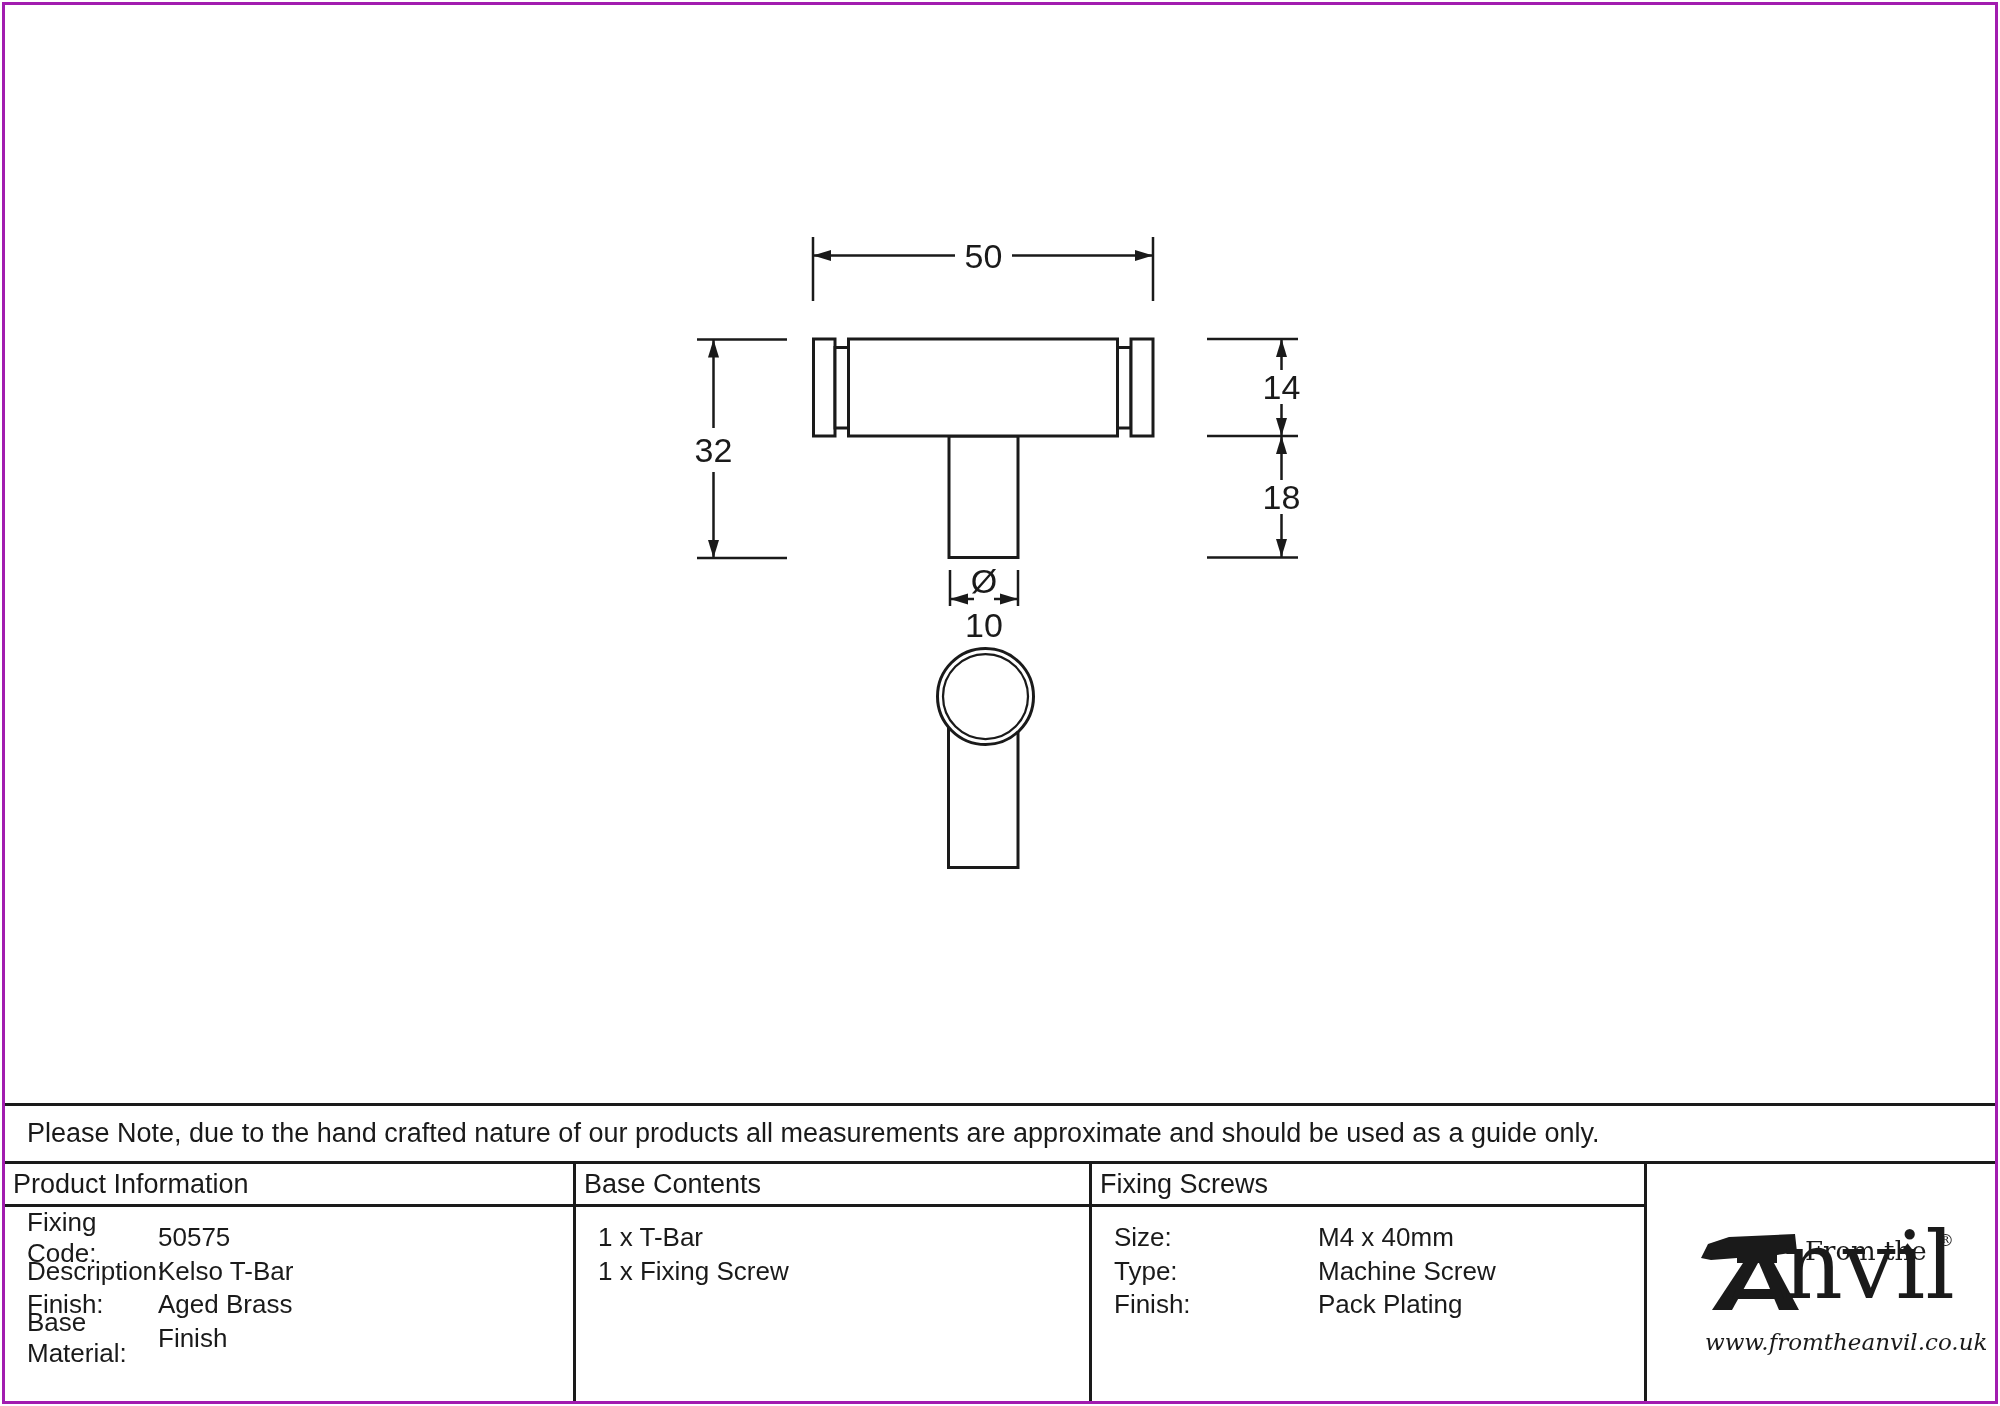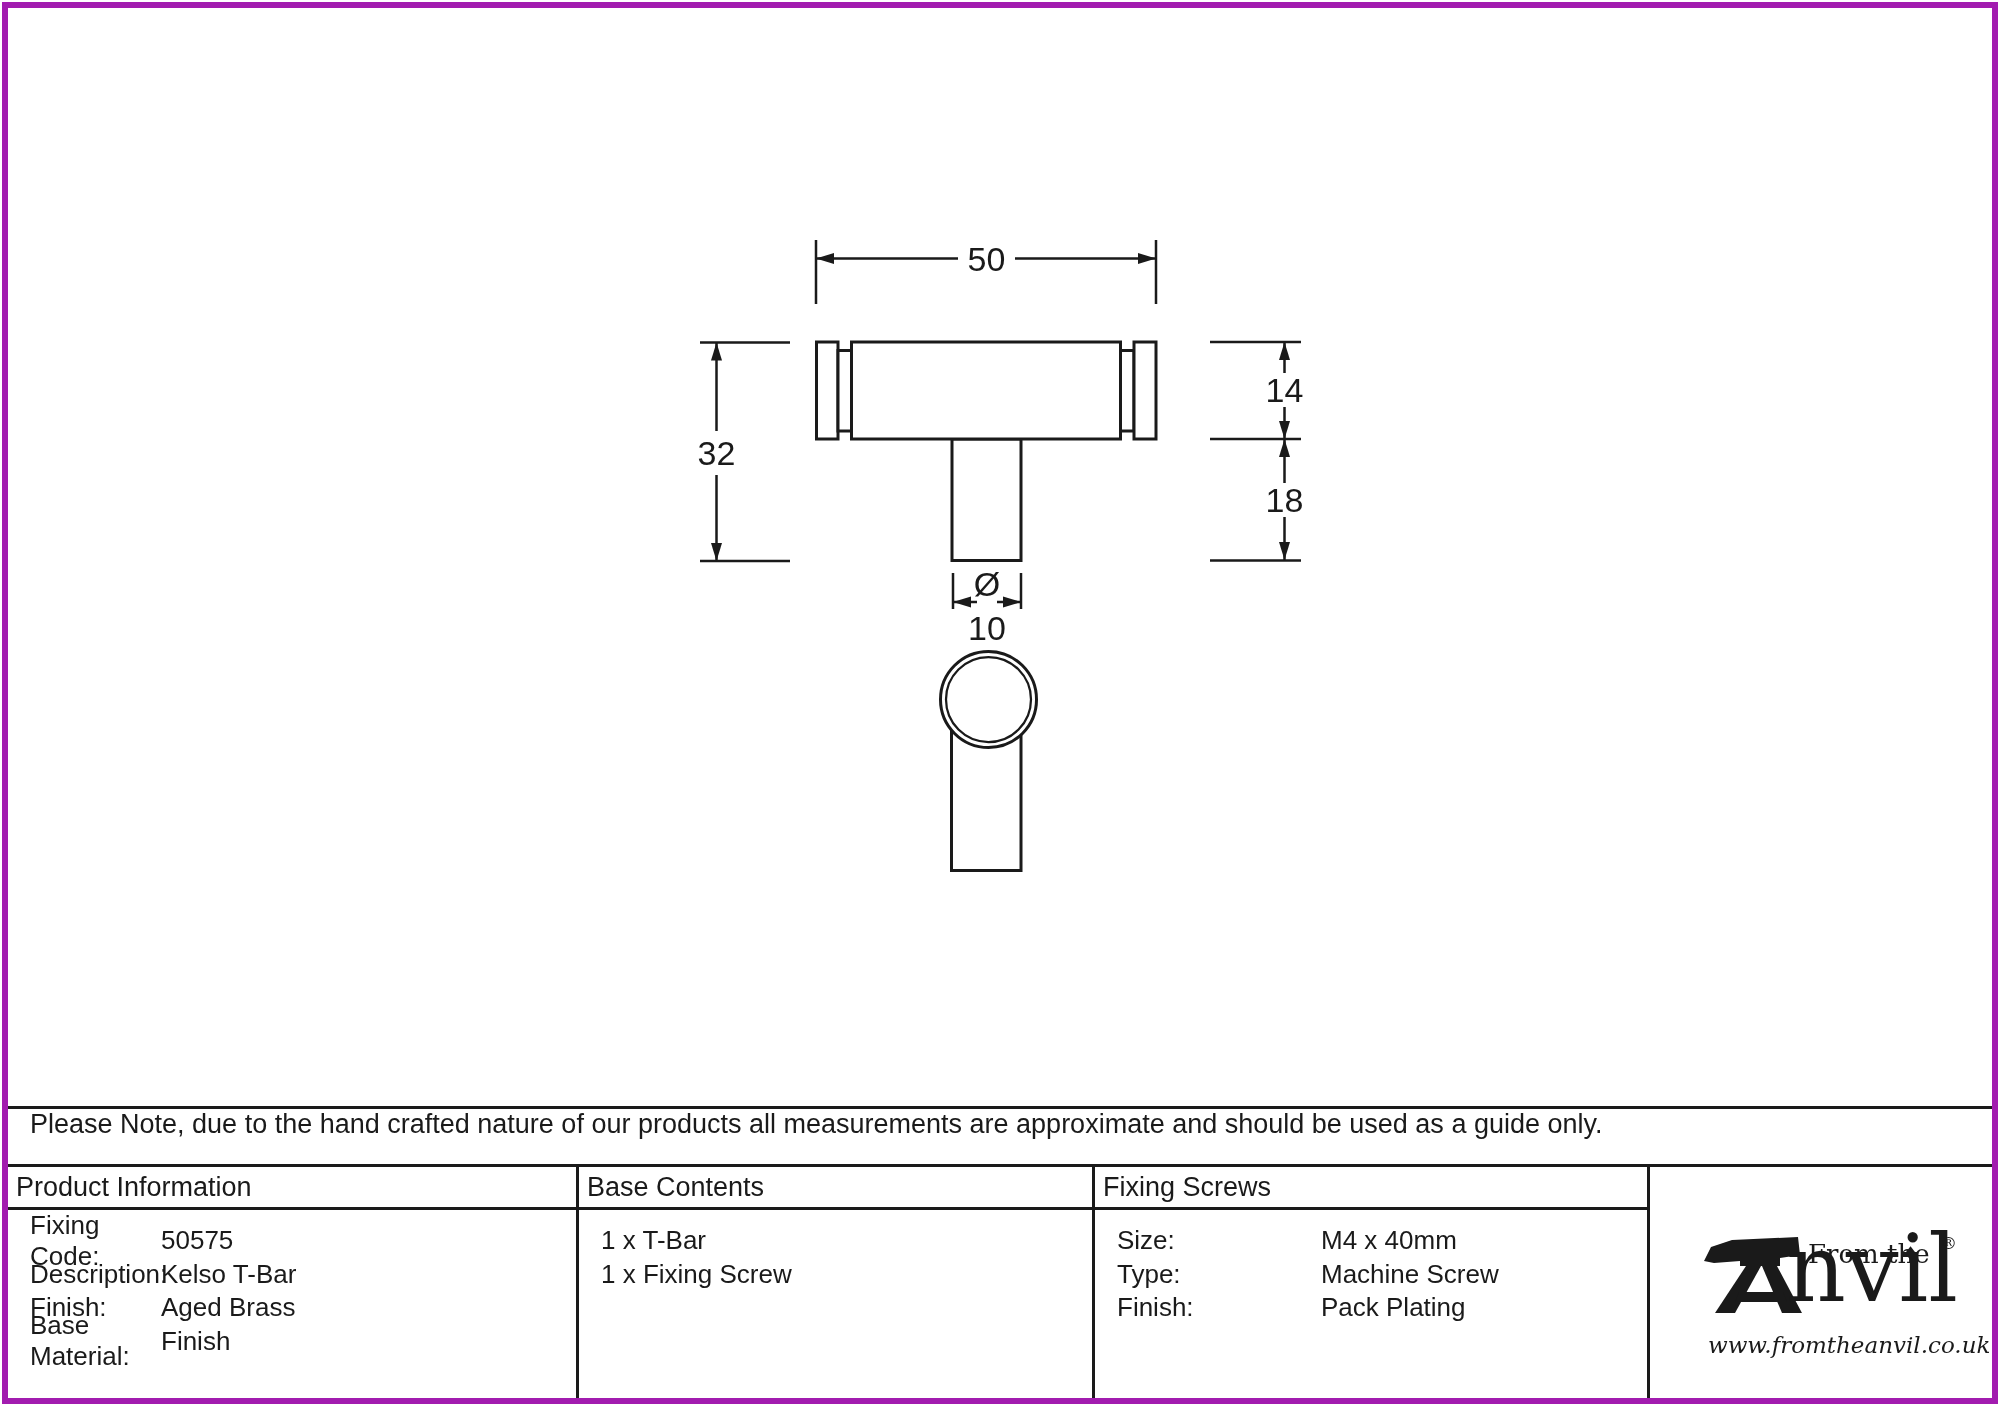--- a/index.html
+++ b/index.html
@@ -1,22 +1,22 @@
 <!DOCTYPE html>
 <html><head>
 <meta charset="utf-8">
 <style>
   html,body{margin:0;padding:0;background:#ffffff;}
   .page{position:relative;width:2000px;height:1406px;background:#ffffff;
         font-family:"Liberation Sans",sans-serif;color:#1a1a1a;overflow:hidden;}
-  .frame{position:absolute;inset:2px;border:6px solid #a21caf;}
+  .frame{position:absolute;inset:2px;border:3px solid #a21caf;}
   .drawing-svg{position:absolute;left:0;top:0;}
 
   .note-row{position:absolute;left:0;right:0;top:1098px;height:58px;
-            border-top:3px solid #1a1a1a;display:flex;
+            border-top:3px solid #1a1a1a;display:flex;align-items:center;
             padding-left:22px;font-size:27px;box-sizing:border-box;}
 
   .spec-table{position:absolute;left:0;right:0;top:1156px;bottom:0;
               border-top:3px solid #1a1a1a;display:grid;
               grid-template-columns:568px 516px 555px auto;
               grid-template-rows:43px auto;box-sizing:border-box;}
   .th{display:flex;align-items:center;padding-left:8px;font-size:27px;
       border-bottom:3px solid #1a1a1a;box-sizing:border-box;}
   .cell-l{border-left:3px solid #1a1a1a;box-sizing:border-box;}
   .tbody{padding:14px 0 0 22px;font-size:26px;box-sizing:border-box;}

